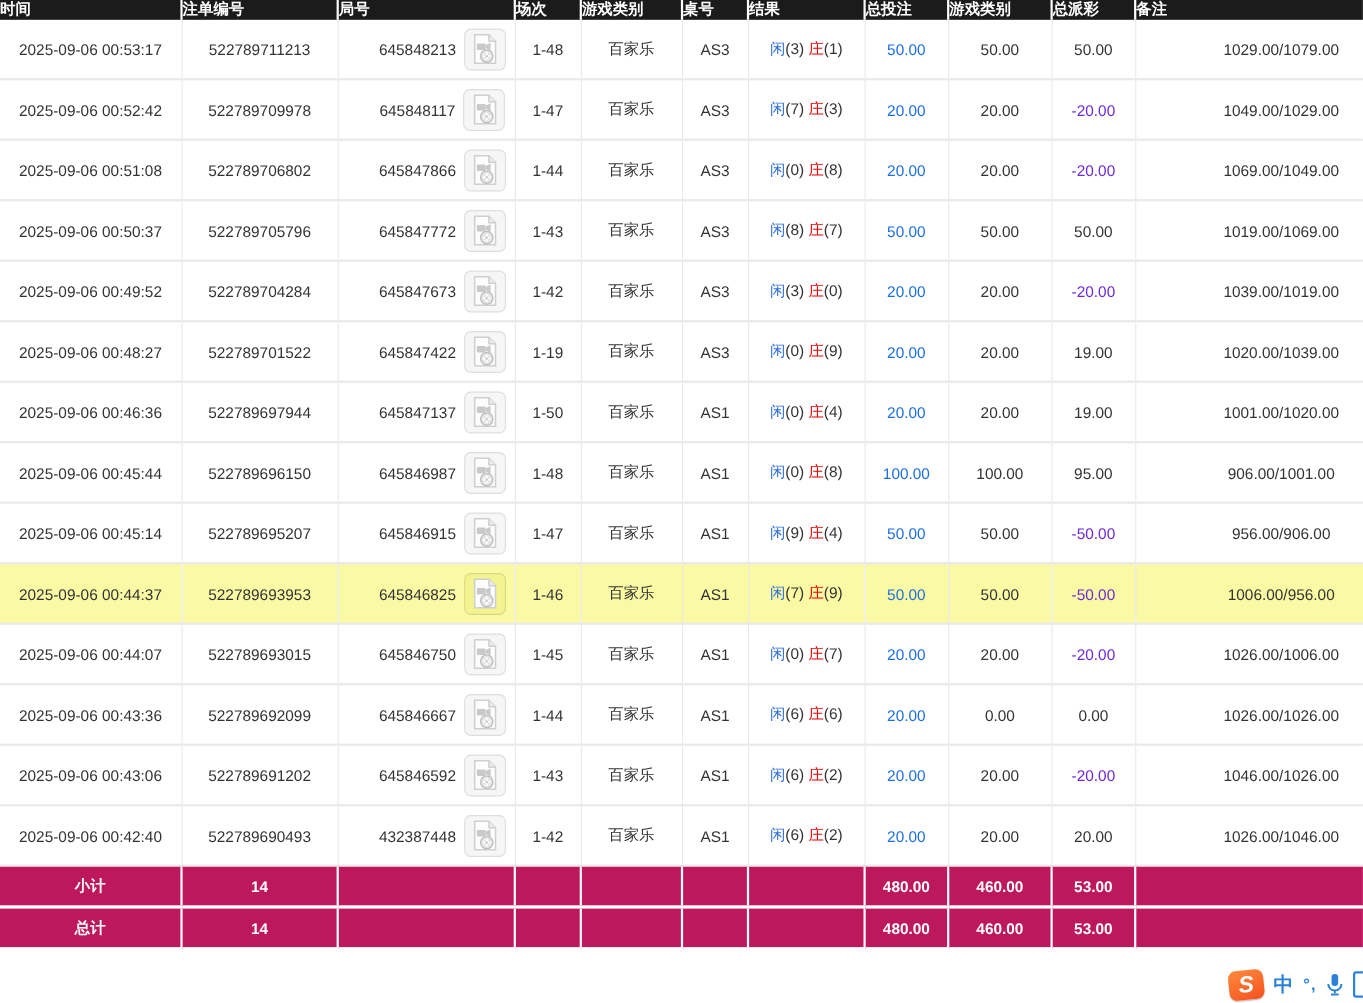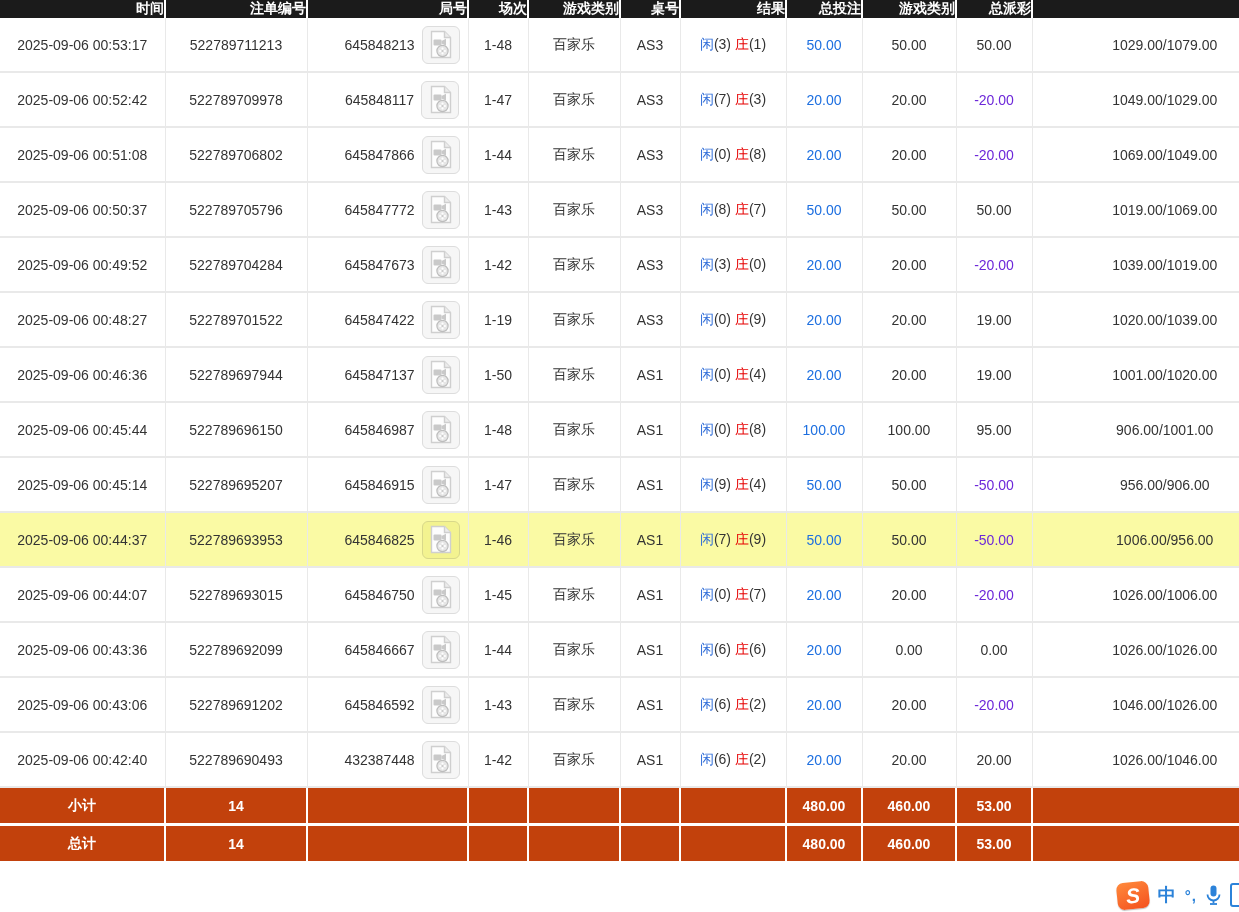--- a/index.html
+++ b/index.html
@@ -4,21 +4,21 @@
 <style>
   html,body{margin:0;padding:0;}
   body{
     width:1239px;height:912px;overflow:hidden;position:relative;
     background:#fff;font-family:"Liberation Sans","DejaVu Sans",sans-serif;
   }
   .table-viewport{width:1239px;overflow:hidden;}
   table{width:1297px;border-collapse:collapse;table-layout:fixed;}
   thead th{
     background:#1b1b1b;color:#fff;font-weight:bold;font-size:14px;
-    height:16px;padding:0;border-right:2px solid #fff;text-align:right;
+    height:16px;padding:0;border-right:2px solid #fff;text-align:left;
   }
   thead th:last-child{border-right:none;}
   tbody td{
     height:53px;padding:0 2px;text-align:center;font-size:14px;color:#333;
     border-bottom:2px solid #e9e9e9;border-right:1px solid #e9e9e9;
     background:#fff;white-space:nowrap;overflow:hidden;
   }
   tbody td:last-child{border-right:none;}
   tbody tr.highlight td{background:#fafaa4;}
   .result-player{color:#2e6cd8;}
@@ -26,21 +26,21 @@
   .result-paren{color:#333;}
   .bet-link{color:#1d6fe0;text-decoration:none;cursor:pointer;}
   .neg{color:#6d28d9;margin-left:10px;}
   .round-cell-inner{display:inline-flex;align-items:center;gap:7px;justify-content:center;margin-left:29px;}
   .video-btn{
     width:38px;height:38px;border:1px solid #ddd;border-radius:6px;background:#f6f6f6;
     display:inline-flex;align-items:center;justify-content:center;padding:0;cursor:pointer;
   }
   tr.highlight .video-btn{background:#f3f390;border-color:#d8d88a;}
   tfoot td{
-    background:#c2410c;color:#fff;font-weight:bold;font-size:14px;height:35px;
+    background:#be185d;color:#fff;font-weight:bold;font-size:14px;height:35px;
     padding:0;text-align:center;border-right:2px solid #fff;border-bottom:3px solid #fff;
   }
   tfoot td:last-child{border-right:none;}
   
   .ime-bar{
     position:absolute;right:0;bottom:2px;height:30px;
     display:flex;align-items:center;gap:9px;
   }
   .sogou-logo{
     width:32px;height:27px;border-radius:7px;

